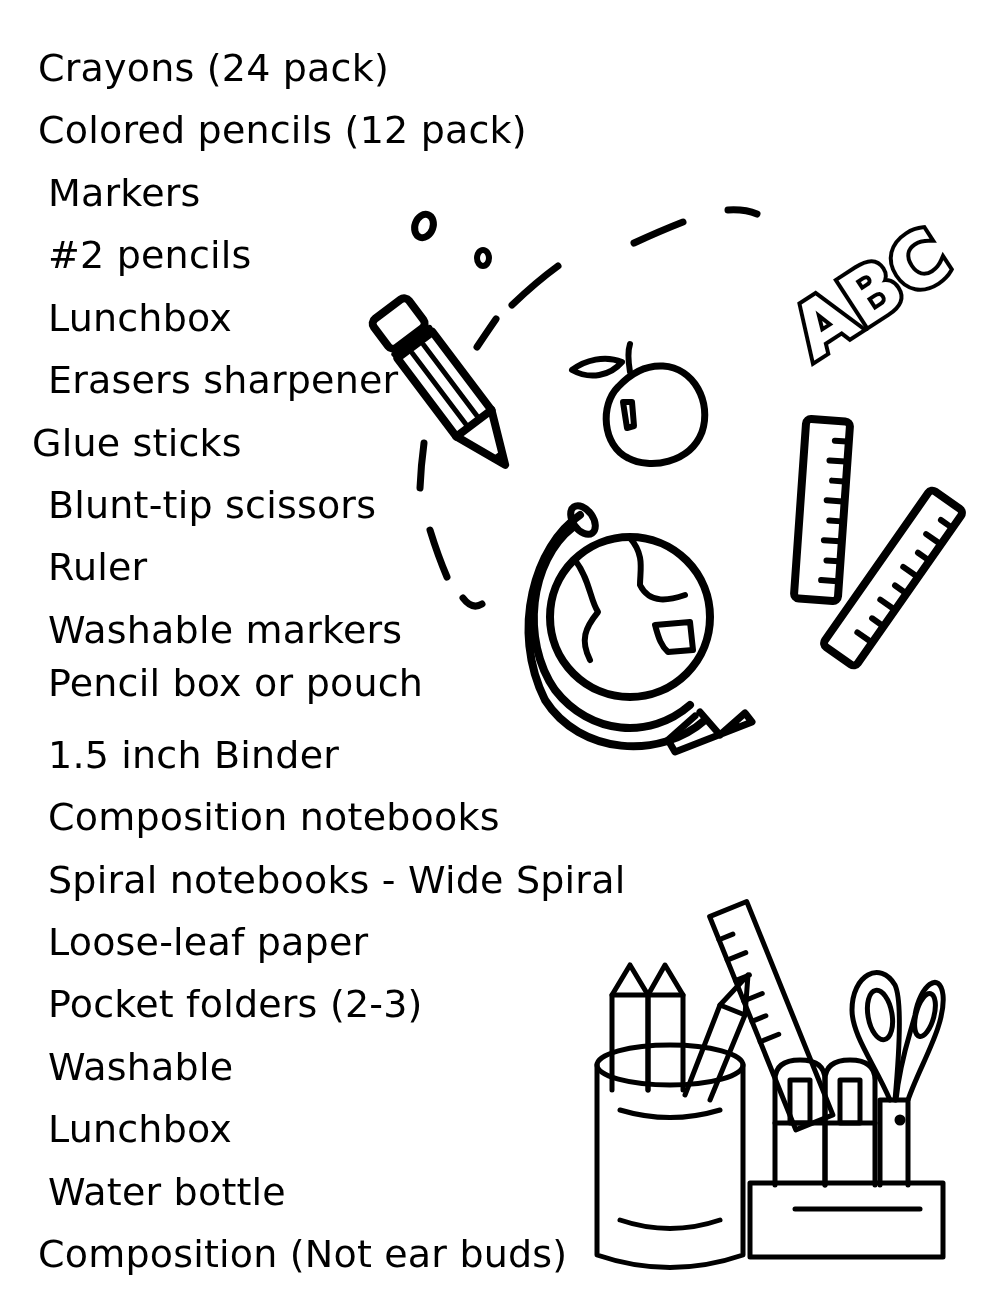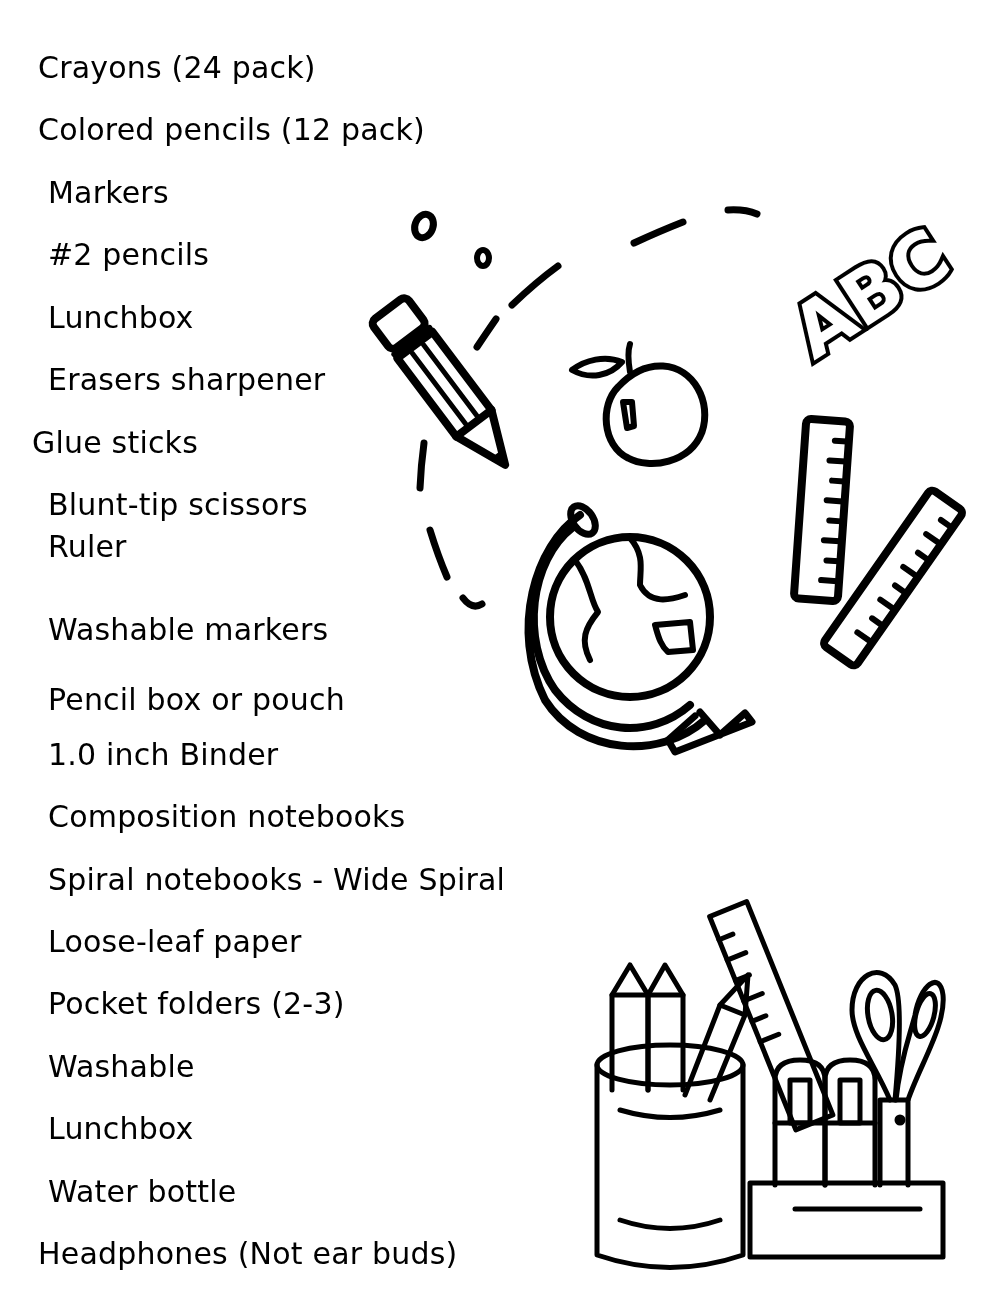--- a/index.html
+++ b/index.html
@@ -1,46 +1,46 @@
 <!DOCTYPE html>
 <html><head>
 <meta charset="utf-8">
 <style>
   html, body { margin: 0; padding: 0; background: #ffffff; }
   body { width: 999px; height: 1293px; position: relative; overflow: hidden; font-family: "DejaVu Sans", sans-serif; color: #000; }
   .list { position: absolute; left: 0; top: 0; width: 560px; }
-  .item { position: absolute; font-size: 30px; line-height: 40px; white-space: nowrap; letter-spacing: 0.2px; font-weight: normal; }
+  .item { position: absolute; font-size: 38px; line-height: 40px; white-space: nowrap; letter-spacing: 0.2px; font-weight: normal; }
   .art { position: absolute; }
   svg { overflow: visible; }
   .s { fill: none; stroke: #000; stroke-linecap: round; stroke-linejoin: round; }
 </style>
 </head>
 <body>
 
 <div class="list">
   <div class="item" style="left:38px;top:48px">Crayons (24 pack)</div>
   <div class="item" style="left:38px;top:110px">Colored pencils (12 pack)</div>
   <div class="item" style="left:48px;top:173px">Markers</div>
   <div class="item" style="left:48px;top:235px">#2 pencils</div>
   <div class="item" style="left:48px;top:298px">Lunchbox</div>
   <div class="item" style="left:48px;top:360px">Erasers sharpener</div>
   <div class="item" style="left:32px;top:423px">Glue sticks</div>
   <div class="item" style="left:48px;top:485px">Blunt-tip scissors</div>
-  <div class="item" style="left:48px;top:527px">Ruler</div>
+  <div class="item" style="left:48px;top:547px">Ruler</div>
   <div class="item" style="left:48px;top:610px">Washable markers</div>
-  <div class="item" style="left:48px;top:680px">Pencil box or pouch</div>
-  <div class="item" style="left:48px;top:735px">1.0 inch Binder</div>
+  <div class="item" style="left:48px;top:663px">Pencil box or pouch</div>
+  <div class="item" style="left:48px;top:735px">1.5 inch Binder</div>
   <div class="item" style="left:48px;top:797px">Composition notebooks</div>
   <div class="item" style="left:48px;top:860px">Spiral notebooks - Wide Spiral</div>
   <div class="item" style="left:48px;top:922px">Loose-leaf paper</div>
   <div class="item" style="left:48px;top:984px">Pocket folders (2-3)</div>
   <div class="item" style="left:48px;top:1047px">Washable</div>
   <div class="item" style="left:48px;top:1109px">Lunchbox</div>
   <div class="item" style="left:48px;top:1172px">Water bottle</div>
-  <div class="item" style="left:38px;top:1234px">Headphones (Not ear buds)</div>
+  <div class="item" style="left:38px;top:1234px">Composition (Not ear buds)</div>
 </div>
 
 <svg class="art" style="left:0;top:0" width="999" height="800" viewBox="0 0 999 800">
 
   <g>
     <ellipse class="s" cx="424" cy="226" rx="9" ry="12" stroke-width="7" transform="rotate(20 424 226)"></ellipse>
     <ellipse class="s" cx="483" cy="258" rx="6" ry="8" stroke-width="6"></ellipse>
   </g>
 
   <g>

